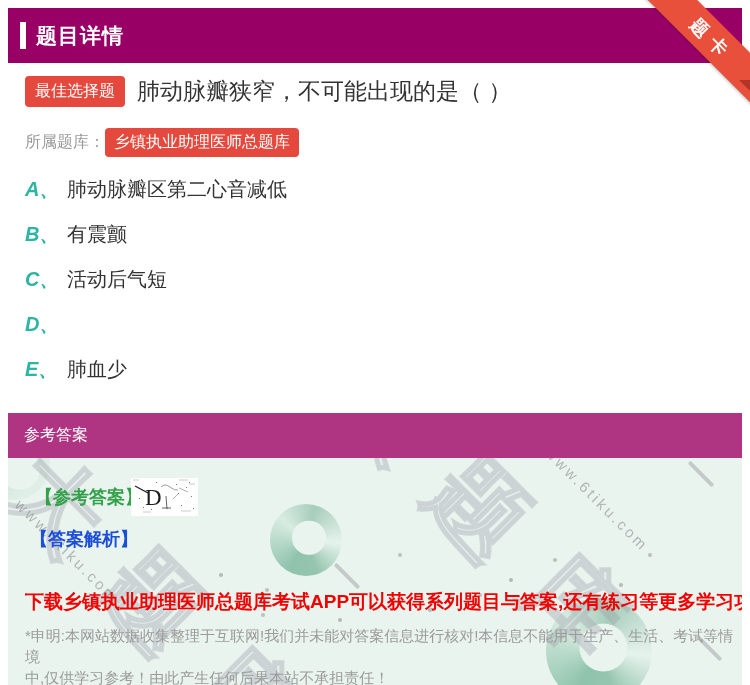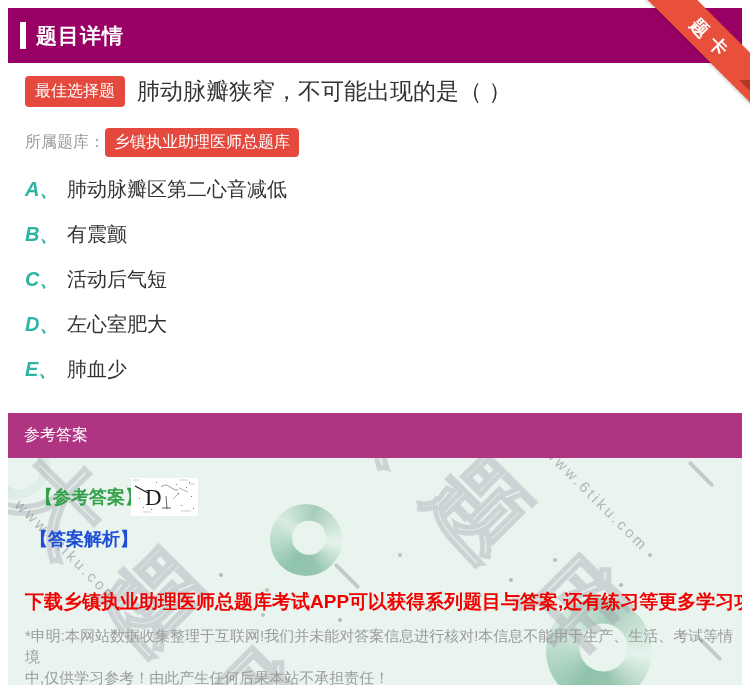--- a/index.html
+++ b/index.html
@@ -125,21 +125,20 @@
   <div class="option opt-b">
     <span class="opt-letter">B、</span>
     <span class="opt-text">有震颤</span>
   </div>
   <div class="option opt-c">
     <span class="opt-letter">C、</span>
     <span class="opt-text">活动后气短</span>
   </div>
   <div class="option opt-d">
     <span class="opt-letter">D、</span>
-    <span class="opt-text">左心室肥大</span>
   </div>
   <div class="option opt-e">
     <span class="opt-letter">E、</span>
     <span class="opt-text">肺血少</span>
   </div>
 
   <div class="ans-bar">
     <span>参考答案</span>
   </div>
 

